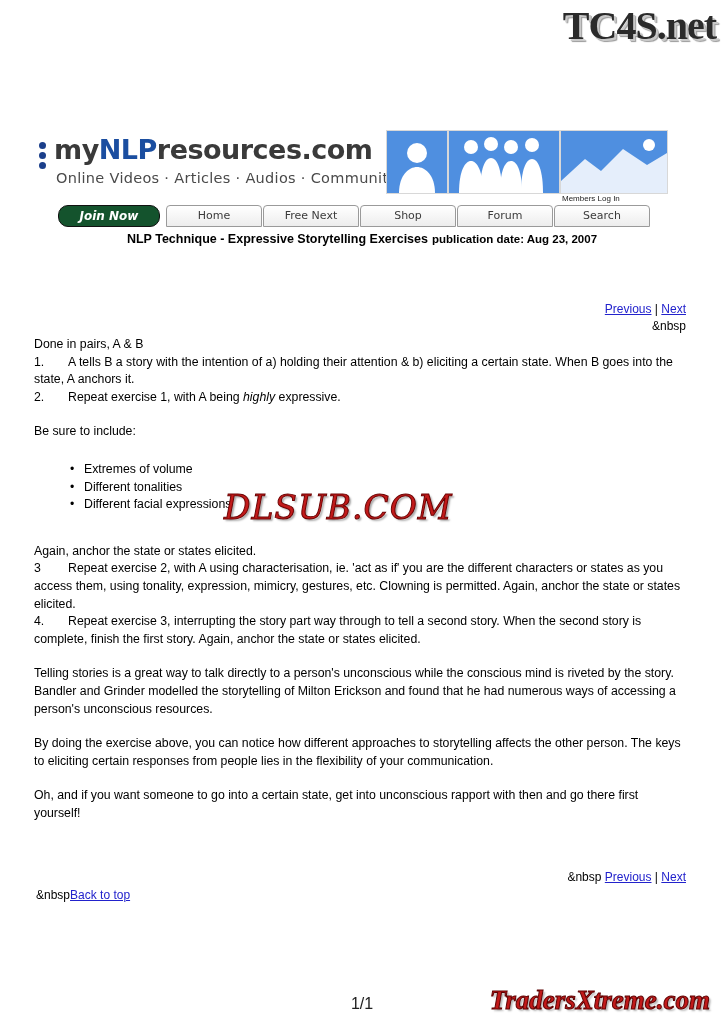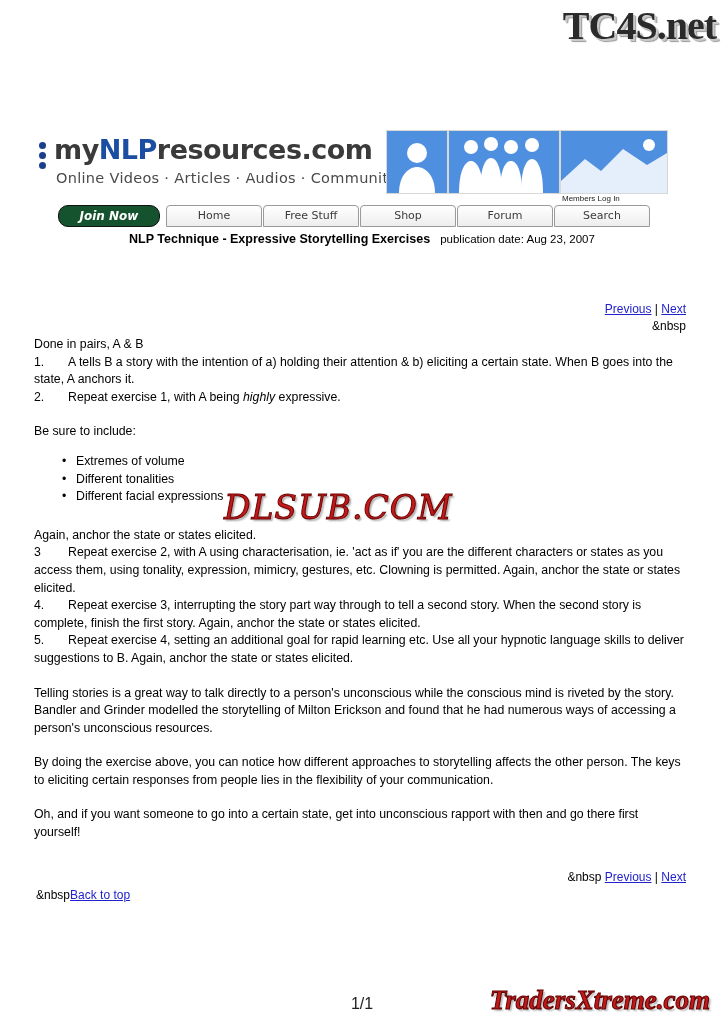--- a/index.html
+++ b/index.html
@@ -153,23 +153,23 @@
     position: absolute;
     left: 0;
     top: 232px;
     width: 724px;
     text-align: center;
     font-size: 12.5px;
     font-weight: bold;
     color: #000;
   }
   .title-line .pubdate {
-    font-weight: normal;
+    font-weight: bold;
     font-size: 11.5px;
-    padding-left: 10px;
+    padding-left: 4px;
   }
 
   
   .navlinks-top {
     position: absolute;
     right: 38px;
     top: 302px;
     font-size: 12px;
   }
   .navlinks-top a,
@@ -216,21 +216,21 @@
   .doc-body p {
     margin: 0 0 0 0;
   }
   .p-gap { height: 17px; }
   .p-gap-sm { height: 8px; }
   .num {
     display: inline-block;
     min-width: 34px;
   }
   .bullets {
-    margin: 4px;
+    margin: 12px;
     padding-left: 22px;
     list-style: none;
   }
   .bullets li {
     position: relative;
     padding-left: 16px;
     line-height: 17.6px;
   }
   .bullets li::before {
     content: "•";
@@ -326,21 +326,21 @@
           <circle cx="88" cy="14" r="6"></circle>
         </g>
       </svg>
     </div>
     <div class="members-log-in">Members Log In</div>
   </div>
 
   <div class="nav">
     <div class="tab join">Join Now</div>
     <div class="tab home">Home</div>
-    <div class="tab free">Free Stuff</div>
+    <div class="tab free">Free Next</div>
     <div class="tab shop">Shop</div>
     <div class="tab forum">Forum</div>
     <div class="tab search">Search</div>
   </div>
 </div>
 
 <div class="title-line">
   <span>NLP Technique - Expressive Storytelling Exercises</span><span class="pubdate">publication date: Aug 23, 2007</span>
 </div>
 
@@ -379,23 +379,20 @@
   <p>Again, anchor the state or states elicited.</p>
 
   <p>
     <span class="num">3</span><span>Repeat exercise 2, with A using characterisation, ie. 'act as if' you are the different characters or states as you access them, using tonality, expression, mimicry, gestures, etc. Clowning is permitted. Again, anchor the state or states elicited.</span>
   </p>
 
   <p>
     <span class="num">4.</span><span>Repeat exercise 3, interrupting the story part way through to tell a second story. When the second story is complete, finish the first story. Again, anchor the state or states elicited.</span>
   </p>
 
-  <p>
-    <span class="num">5.</span><span>Repeat exercise 4, setting an additional goal for rapid learning etc. Use all your hypnotic language skills to deliver suggestions to B. Again, anchor the state or states elicited.</span>
-  </p>
 
   <div class="p-gap"></div>
 
   <p> Telling stories is a great way to talk directly to a person's unconscious while the conscious mind is riveted by the story. Bandler and Grinder modelled the storytelling of Milton Erickson and found that he had numerous ways of accessing a person's unconscious resources.</p>
 
   <div class="p-gap"></div>
 
   <p>By doing the exercise above, you can notice how different approaches to storytelling affects the other person. The keys to eliciting certain responses from people lies in the flexibility of your communication.</p>
 
   <div class="p-gap"></div>

